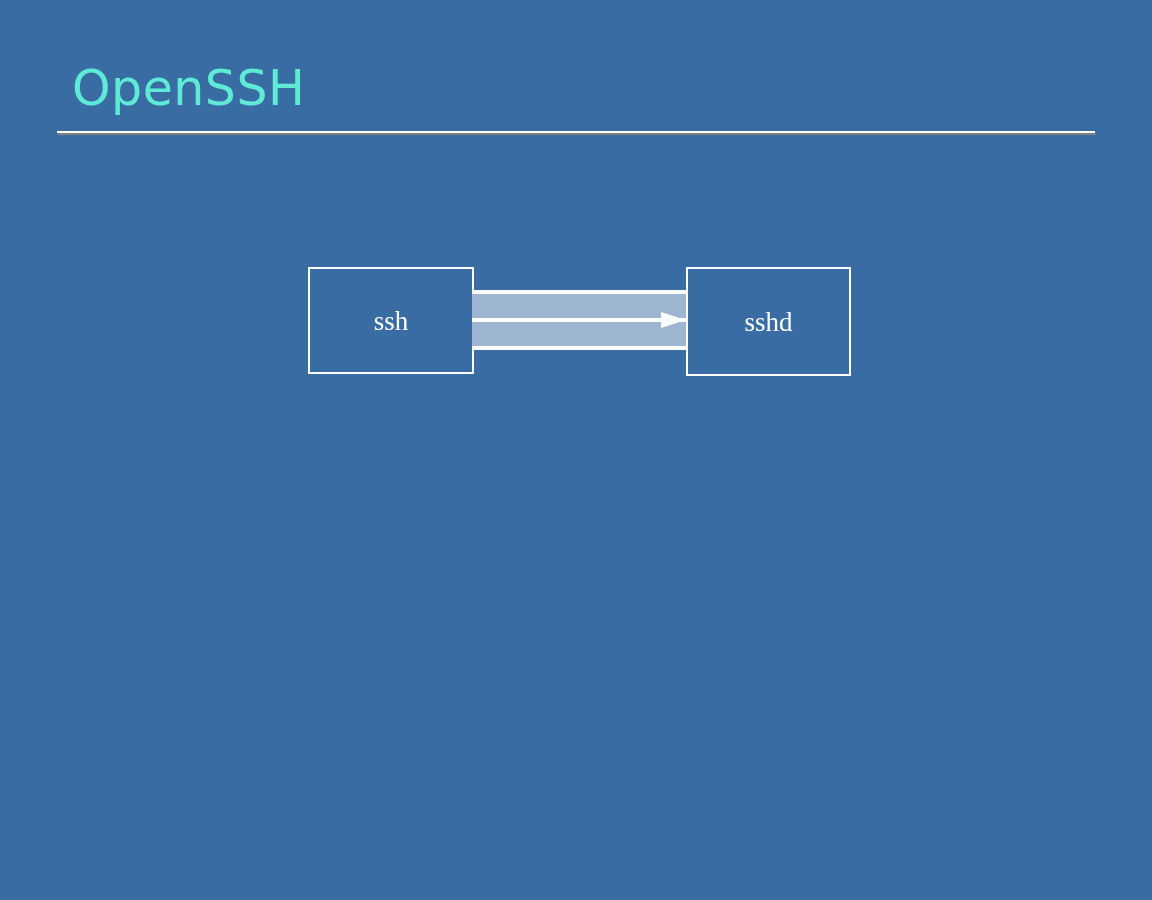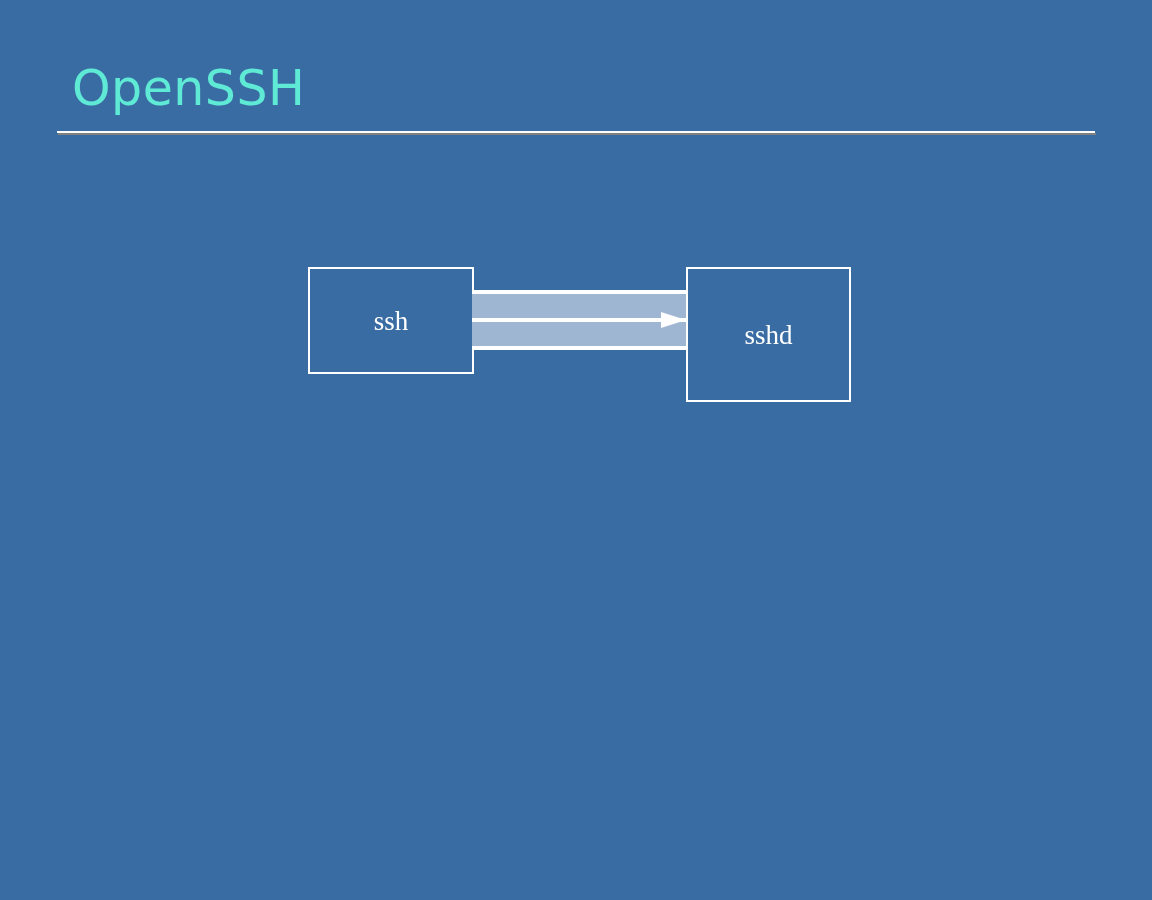--- a/index.html
+++ b/index.html
@@ -92,21 +92,21 @@
   #node-ssh {
     left: 308px;
     top: 267px;
     width: 166px;
     height: 107px;
   }
   #node-sshd {
     left: 686px;
     top: 267px;
     width: 165px;
-    height: 135px;
+    height: 109px;
   }
 
   
   .connector {
     position: absolute;
     left: 472px;
     top: 290px;
     width: 216px;
     height: 60px;
   }

